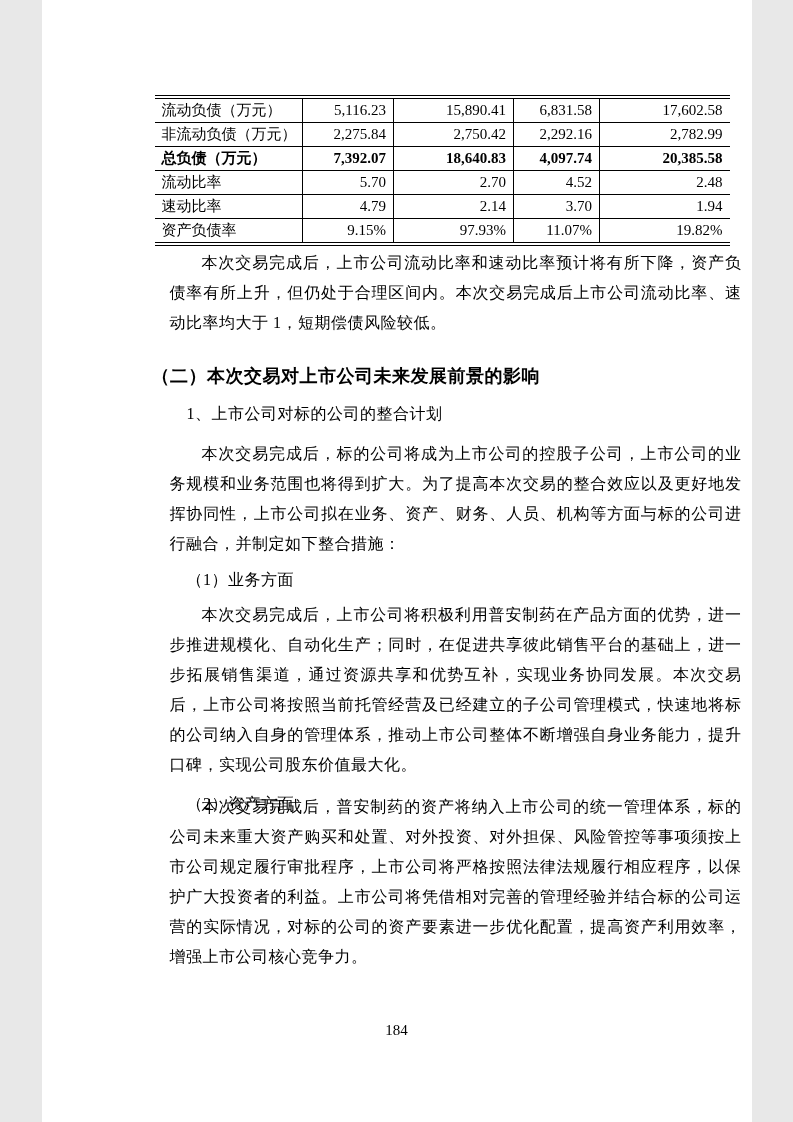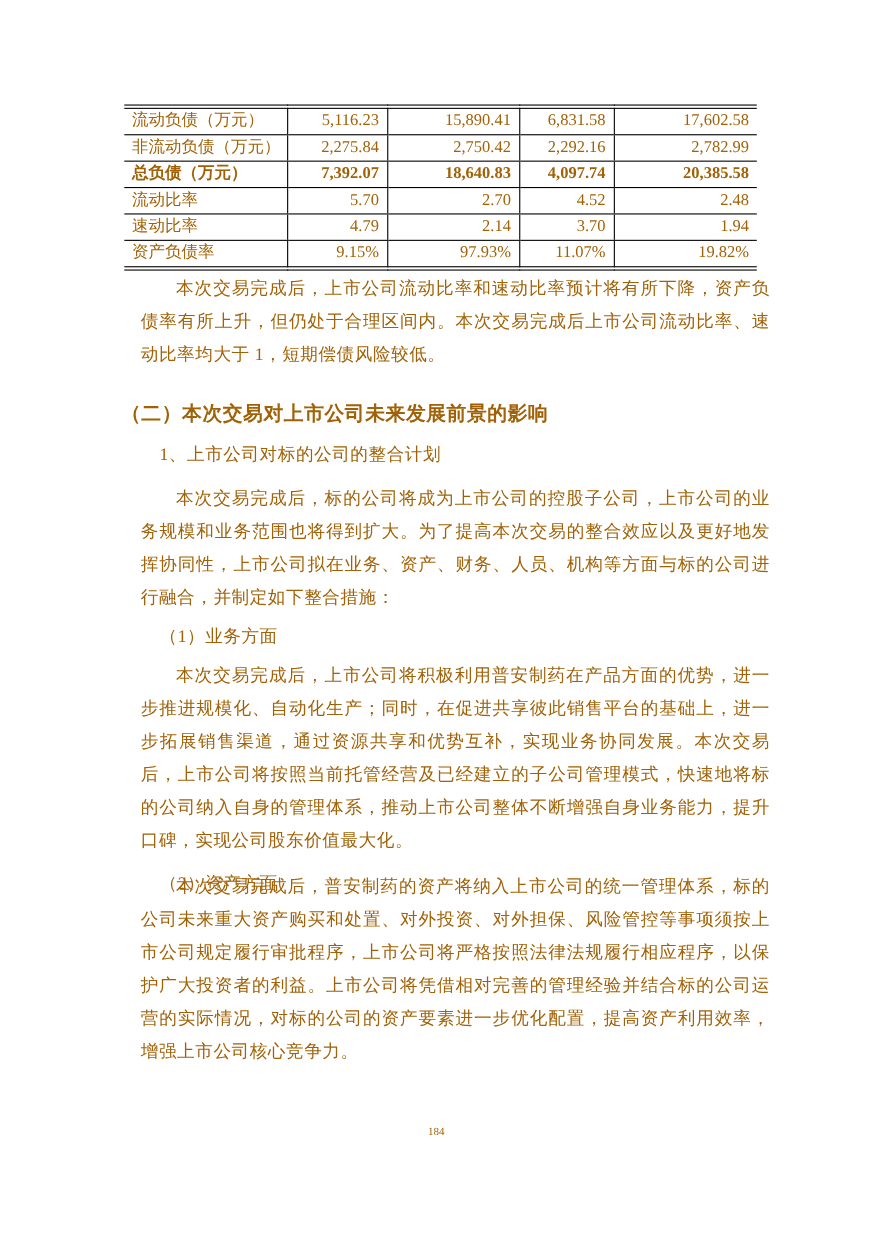--- a/index.html
+++ b/index.html
@@ -1,22 +1,22 @@
 <!DOCTYPE html>
 <html lang="zh"><head>
 <meta charset="utf-8">
 <style>
   html, body { margin: 0; padding: 0; background: #e8e8e8; }
   .page {
     position: relative;
-    width: 793px;
+    width: 710px;
     height: 1122px;
     margin: 0 auto;
     background: #ffffff;
-    color: #a16207;
+    color: #000000;
     font-family: "Liberation Serif", "DejaVu Serif", serif;
     overflow: hidden;
   }
 
   
   table.fin-table {
     position: absolute;
     left: 113px;
     top: 95px;
     width: 575px;
@@ -71,21 +71,21 @@
     line-height: 30px;
     text-indent: 2em;
     letter-spacing: 0.5px;
   }
   .page-number {
     position: absolute;
     left: 0;
     top: 1021px;
     width: 100%;
     text-align: center;
-    font-size: 10px;
+    font-size: 15px;
     line-height: 18px;
   }
 </style>
 </head>
 <body>
 
 <div class="page">
 
   <table class="fin-table">
     <colgroup>

